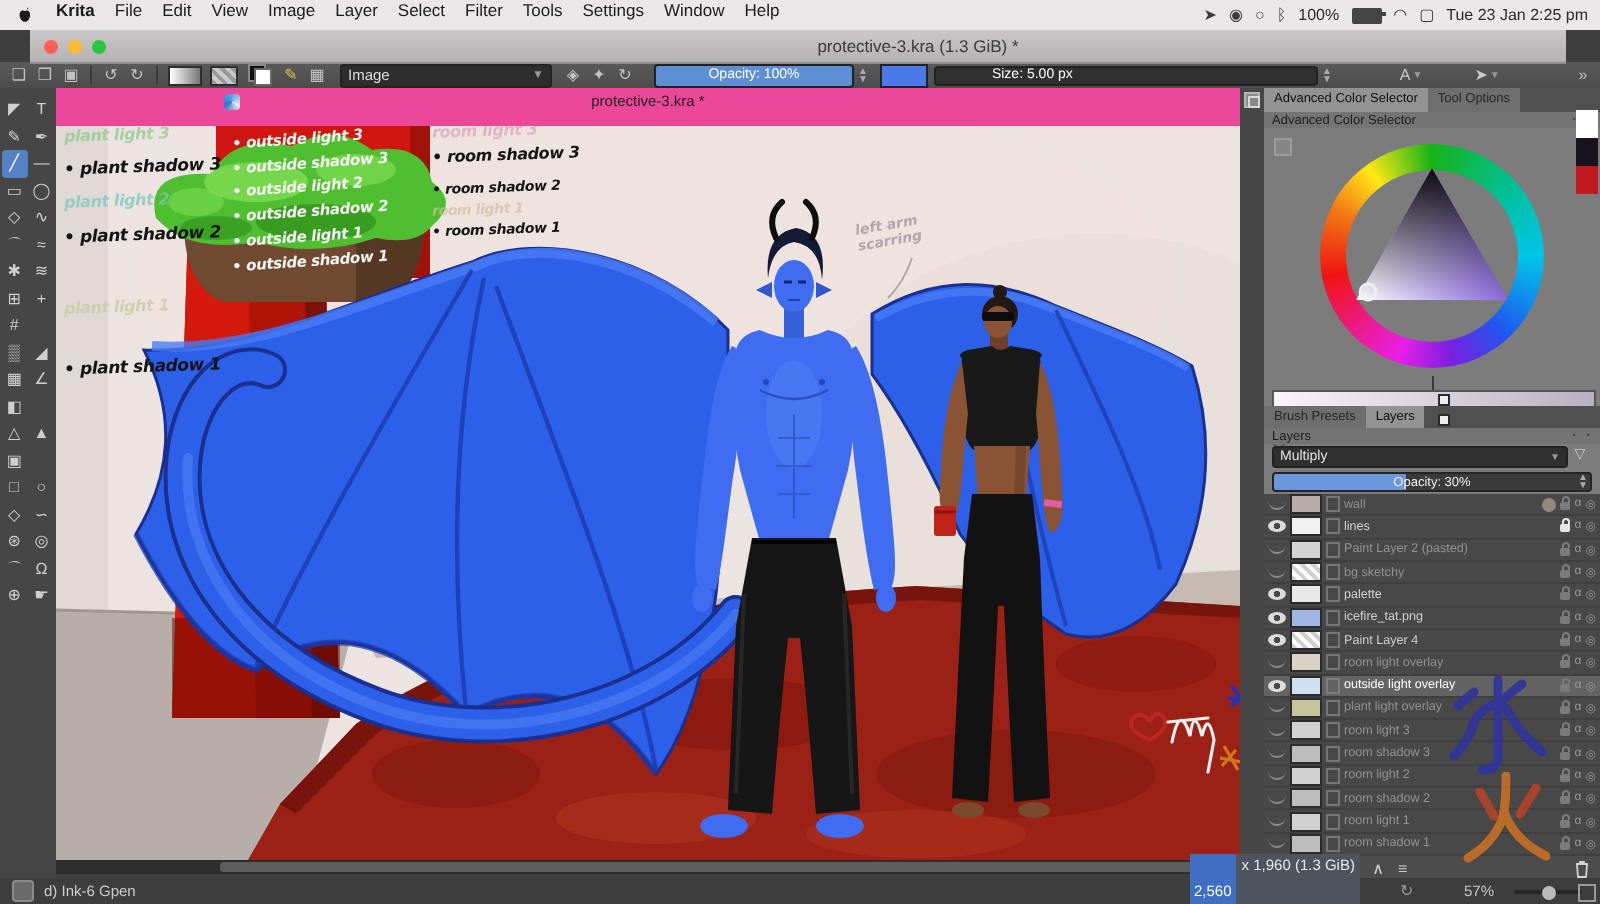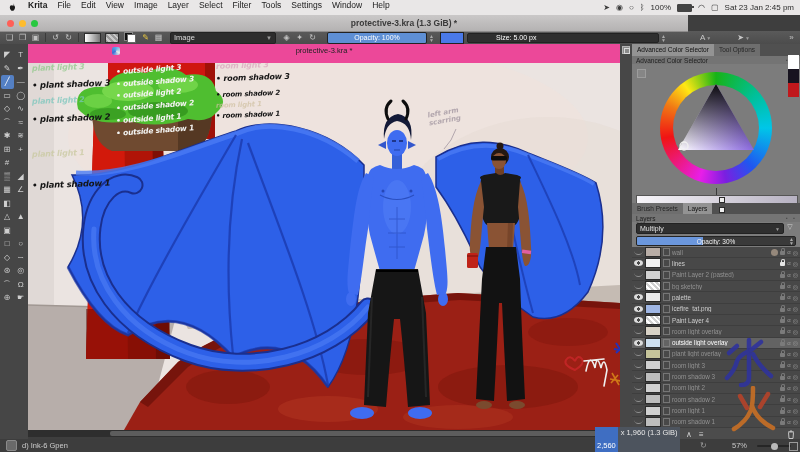--- a/index.html
+++ b/index.html
@@ -7,21 +7,21 @@
   
   #menubar{position:absolute;left:0;top:0;width:800px;height:15px;background:#e9e7e7;display:flex;font-size:8.5px;color:#1b1b1b;z-index:50;}
   #menubar .apple{margin:0 6px 0 8px;display:flex;align-items:center;}
   #menubar .mi{padding:0 5px;white-space:nowrap;}
   #menubar .mi.b{font-weight:bold;}
   #mb-right{margin-left:auto;display:flex;align-items:center;gap:6px;padding-right:6px;color:#2a2a2a;font-size:8px;}
   #mb-right .gl{font-size:8px;color:#3a3a3a;}
   .batt{width:13px;height:6px;border:1px solid #444;border-radius:1px;position:relative;background:#444;}
   .batt:after{content:"";position:absolute;right:-3px;top:1px;width:2px;height:2px;background:#444;}
   
-  #titlebar{position:absolute;left:0;top:15px;width:688px;height:16px;background:linear-gradient(#cac8c8,#b4b2b2);border-bottom:1px solid #8f8d8d;z-index:49;font-weight:bold;}
+  #titlebar{position:absolute;left:15px;top:15px;width:768px;height:16px;background:linear-gradient(#cac8c8,#b4b2b2);border-bottom:1px solid #8f8d8d;z-index:49;}
   .tl{position:absolute;top:5px;width:7px;height:7px;border-radius:50%;}
   #tl-close{left:7px;background:#ff5f57;}#tl-min{left:19px;background:#febc2e;}#tl-zoom{left:31px;background:#28c840;}
   #win-title{position:absolute;left:0;right:0;top:3px;text-align:center;font-size:8.5px;color:#3a3a3a;padding-left:120px;}
   
   #toolbar{position:absolute;left:0;top:31px;width:800px;height:13px;background:linear-gradient(#5a5a5a,#4c4c4c);display:flex;align-items:center;z-index:48;color:#c9c9c9;}
   .tbtn{font-size:8px;color:#c2c2c2;width:13px;text-align:center;flex:none;}
   .tsep{width:1px;height:9px;background:#3a3a3a;margin:0 3px;flex:none;}
   #grad-swatch{width:15px;height:8px;background:linear-gradient(90deg,#fff,#777);border:1px solid #2e2e2e;flex:none;margin:0 2px;}
   #pat-swatch{width:12px;height:8px;background:repeating-linear-gradient(45deg,#9a9a9a 0 2px,#c9c9c9 2px 4px);border:1px solid #2e2e2e;flex:none;margin:0 2px;}
   #fgbg{width:12px;height:11px;position:relative;flex:none;margin:0 3px;}
@@ -135,21 +135,21 @@
     <span id="menu-items"><span class="mi b">Krita</span><span class="mi">File</span><span class="mi">Edit</span><span class="mi">View</span><span class="mi">Image</span><span class="mi">Layer</span><span class="mi">Select</span><span class="mi">Filter</span><span class="mi">Tools</span><span class="mi">Settings</span><span class="mi">Window</span><span class="mi">Help</span></span>
     <span id="mb-right">
       <span class="gl">➤</span>
       <span class="gl">◉</span>
       <span class="gl">○</span>
       <span class="gl">ᛒ</span>
       <span>100%</span>
       <span class="batt"></span>
       <span class="gl">◠</span>
       <span class="gl">▢</span>
-      <span>Sat 23 Jan 2:45 pm</span>
+      <span>Tue 23 Jan 2:25 pm</span>
     </span>
   </div>
 
   <div id="titlebar">
     <span class="tl" id="tl-close"></span>
     <span class="tl" id="tl-min"></span>
     <span class="tl" id="tl-zoom"></span>
     <div id="win-title">protective-3.kra (1.3 GiB) *</div>
   </div>
 

